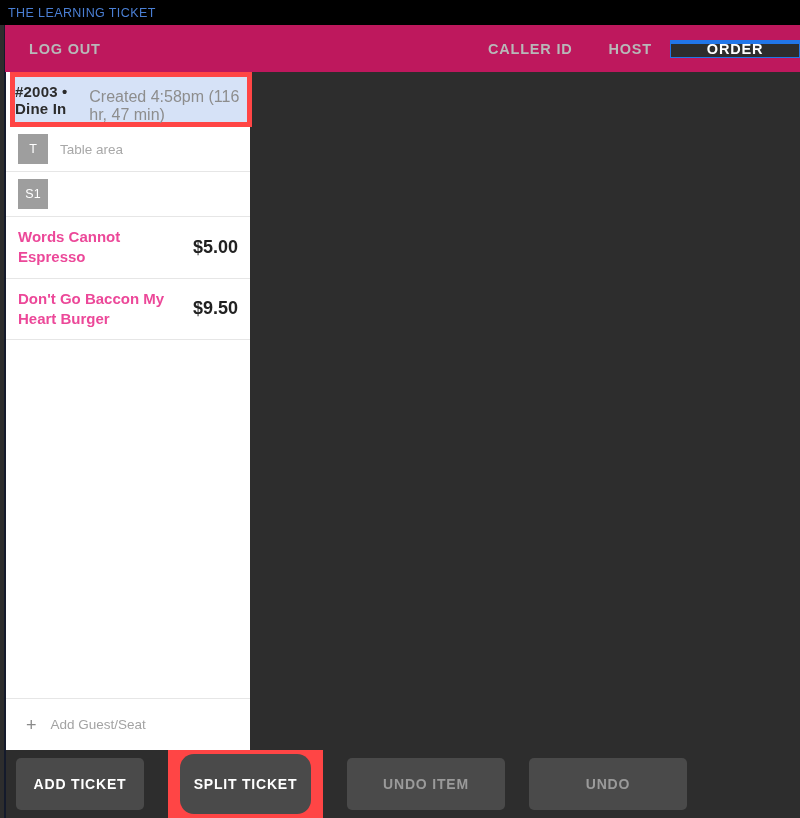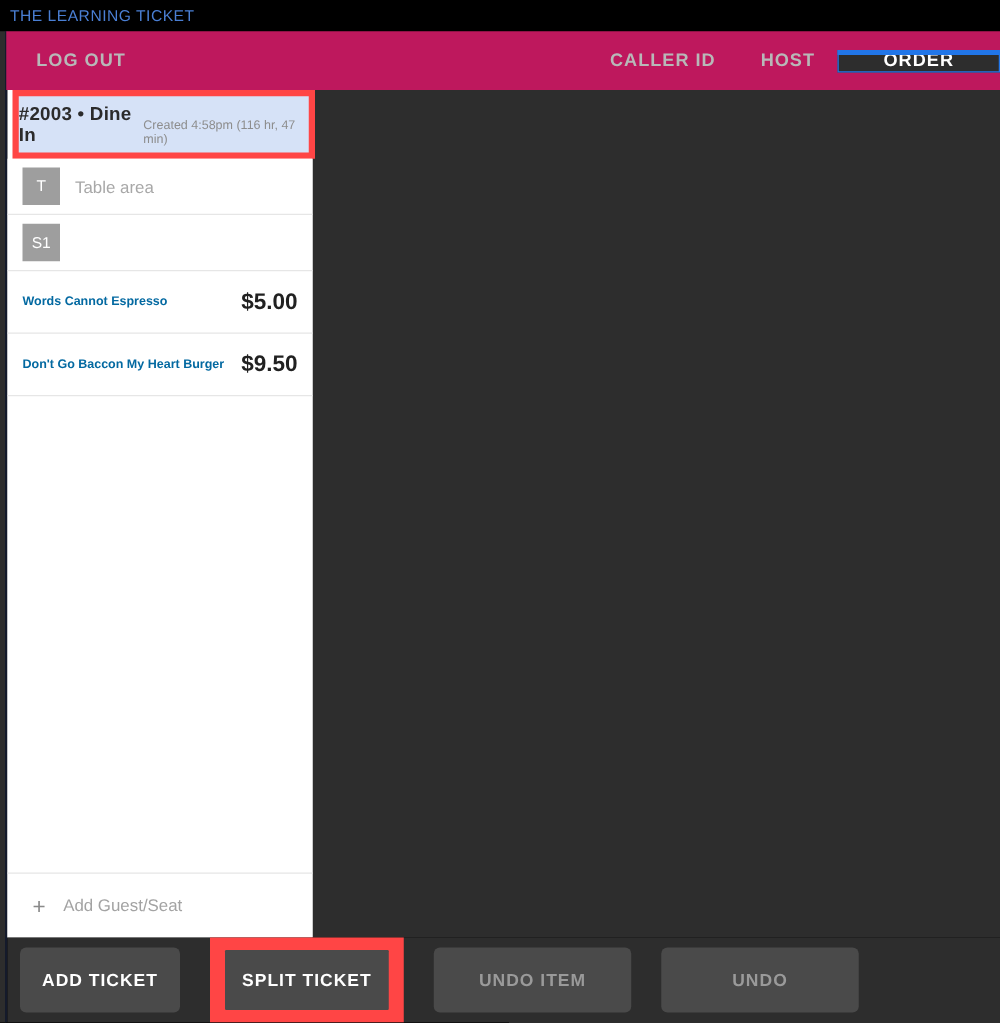--- a/index.html
+++ b/index.html
@@ -78,21 +78,21 @@
     position: absolute; left: 10px; top: 72px; width: 242px; height: 55px;
     background: #ff4545;
     padding: 5px;
   }
   .ticket-head {
     width: 100%; height: 100%;
     background: #d6e2f7;
     display: flex; flex-direction: row; align-items: center; justify-content: center;
   }
   .ticket-title { color: #2b2b2b; font-size: 15px; font-weight: bold; letter-spacing: .2px; }
-  .ticket-sub { color: #8d8d8d; font-size: 10px; margin-top: 13px; }
+  .ticket-sub { color: #8d8d8d; font-size: 16px; margin-top: 13px; }
 
   .panel-body {
     position: absolute; left: 6px; top: 127px; width: 244px; height: 623px;
     background: #ffffff; display: flex; flex-direction: column;
   }
 
   .row-table {
     height: 45px; display: flex; align-items: center; padding: 0 12px;
     border-bottom: 1px solid #e6e6e6; flex: none;
   }
@@ -111,21 +111,21 @@
 
   .row-seat {
     height: 45px; display: flex; align-items: center; padding: 0 12px;
     border-bottom: 1px solid #e6e6e6; flex: none;
   }
 
   .item-row {
     min-height: 50px; display: flex; align-items: center; justify-content: space-between;
     padding: 10px 12px; border-bottom: 1px solid #e6e6e6; flex: none; gap: 8px;
   }
-  .item-name { color: #0369a1; font-size: 10px; font-weight: bold; line-height: 1.35; max-width: 165px; }
+  .item-name { color: #ec4899; font-size: 15px; font-weight: bold; line-height: 1.35; max-width: 165px; }
   .item-price { color: #212121; font-size: 18px; font-weight: bold; white-space: nowrap; }
 
   .spacer { flex: 1 1 auto; }
 
   .row-addseat {
     height: 52px; display: flex; align-items: center; padding: 0 20px;
     border-top: 1px solid #e6e6e6; flex: none;
   }
   .plus { color: #8a8a8a; font-size: 18px; line-height: 1; margin-right: 14px; }
   .addseat-label { color: #a3a3a3; font-size: 13.5px; }
@@ -141,21 +141,21 @@
     font-family: "Liberation Sans", sans-serif;
     font-size: 14px; font-weight: bold; letter-spacing: .8px;
     display: flex; align-items: center; justify-content: center; white-space: nowrap;
   }
   .abtn.wide { width: 158px; }
   .abtn.disabled { color: #9a9a9a; }
   .abtn-hl-wrap {
     width: 155px; height: 68px; background: #ff4545; padding: 8px 12px;
     display: flex; align-items: center; justify-content: center; flex: none;
   }
-  .abtn-hl-wrap .abtn { width: 100%; height: 48px; border-radius: 1px; }
+  .abtn-hl-wrap .abtn { width: 100%; height: 60px; border-radius: 14px; }
 </style>
 </head>
 <body>
 
 <div id="app">
 
   <div class="titlebar">
     <span class="title">THE LEARNING TICKET</span>
   </div>
 

